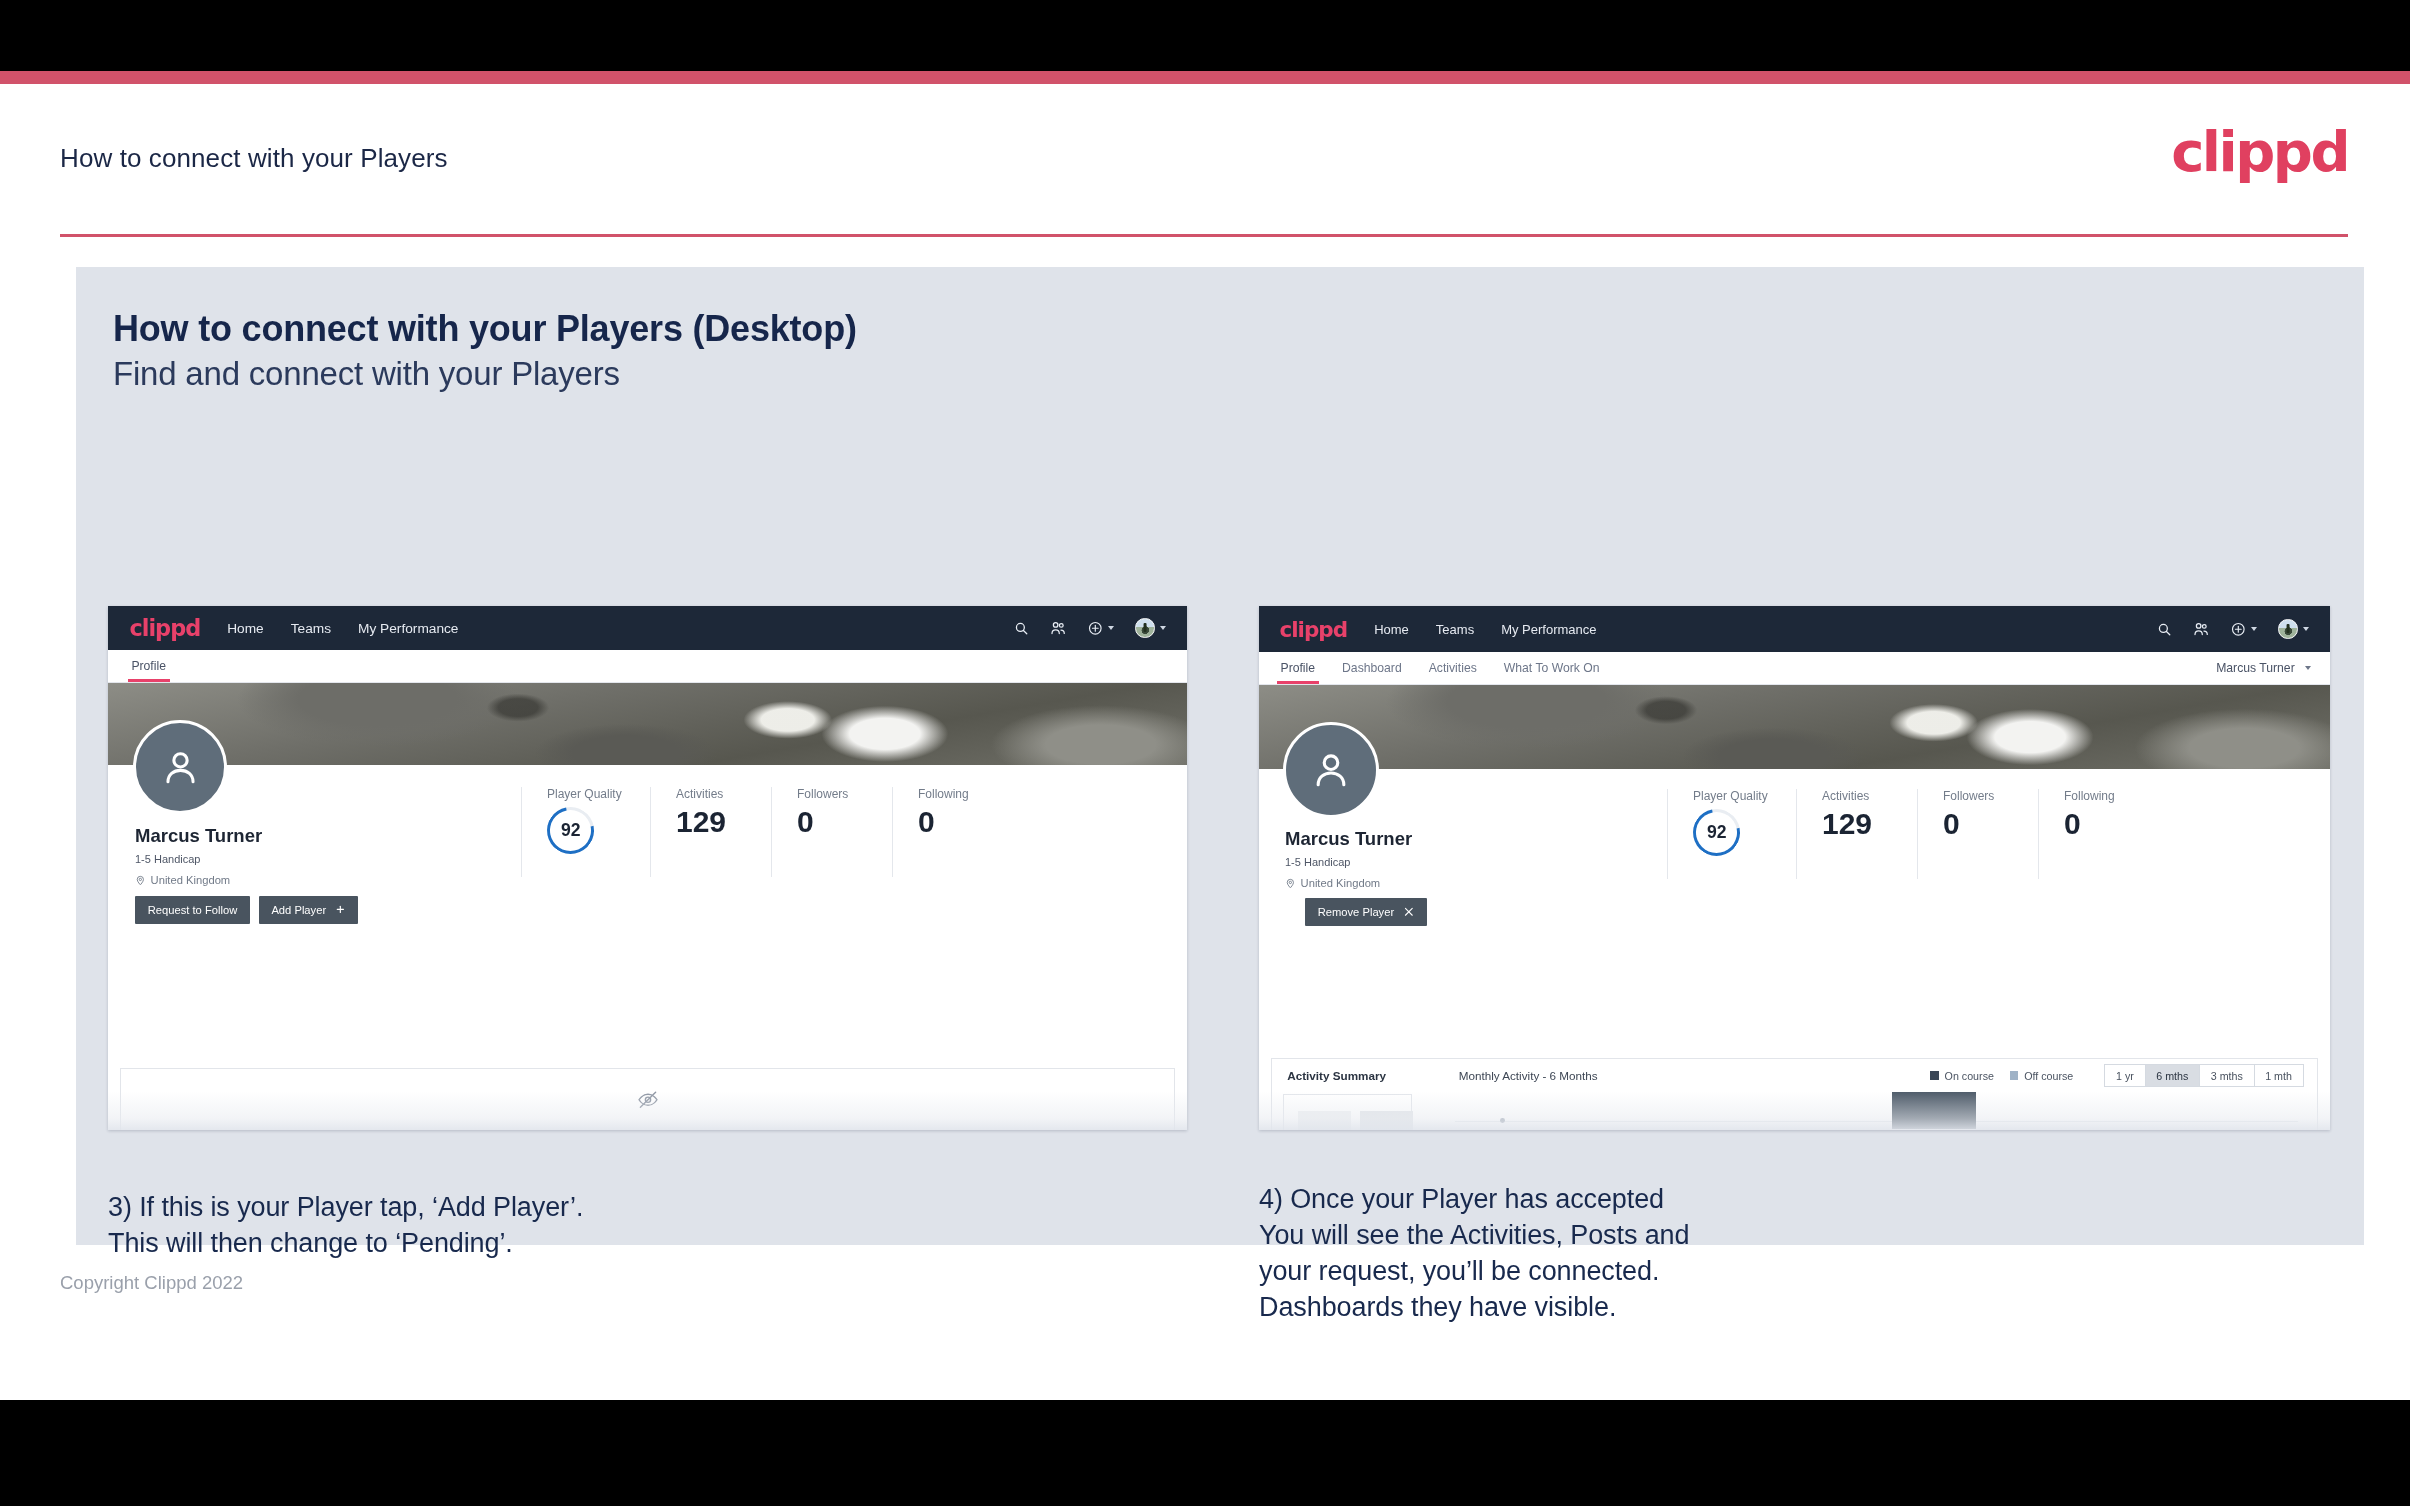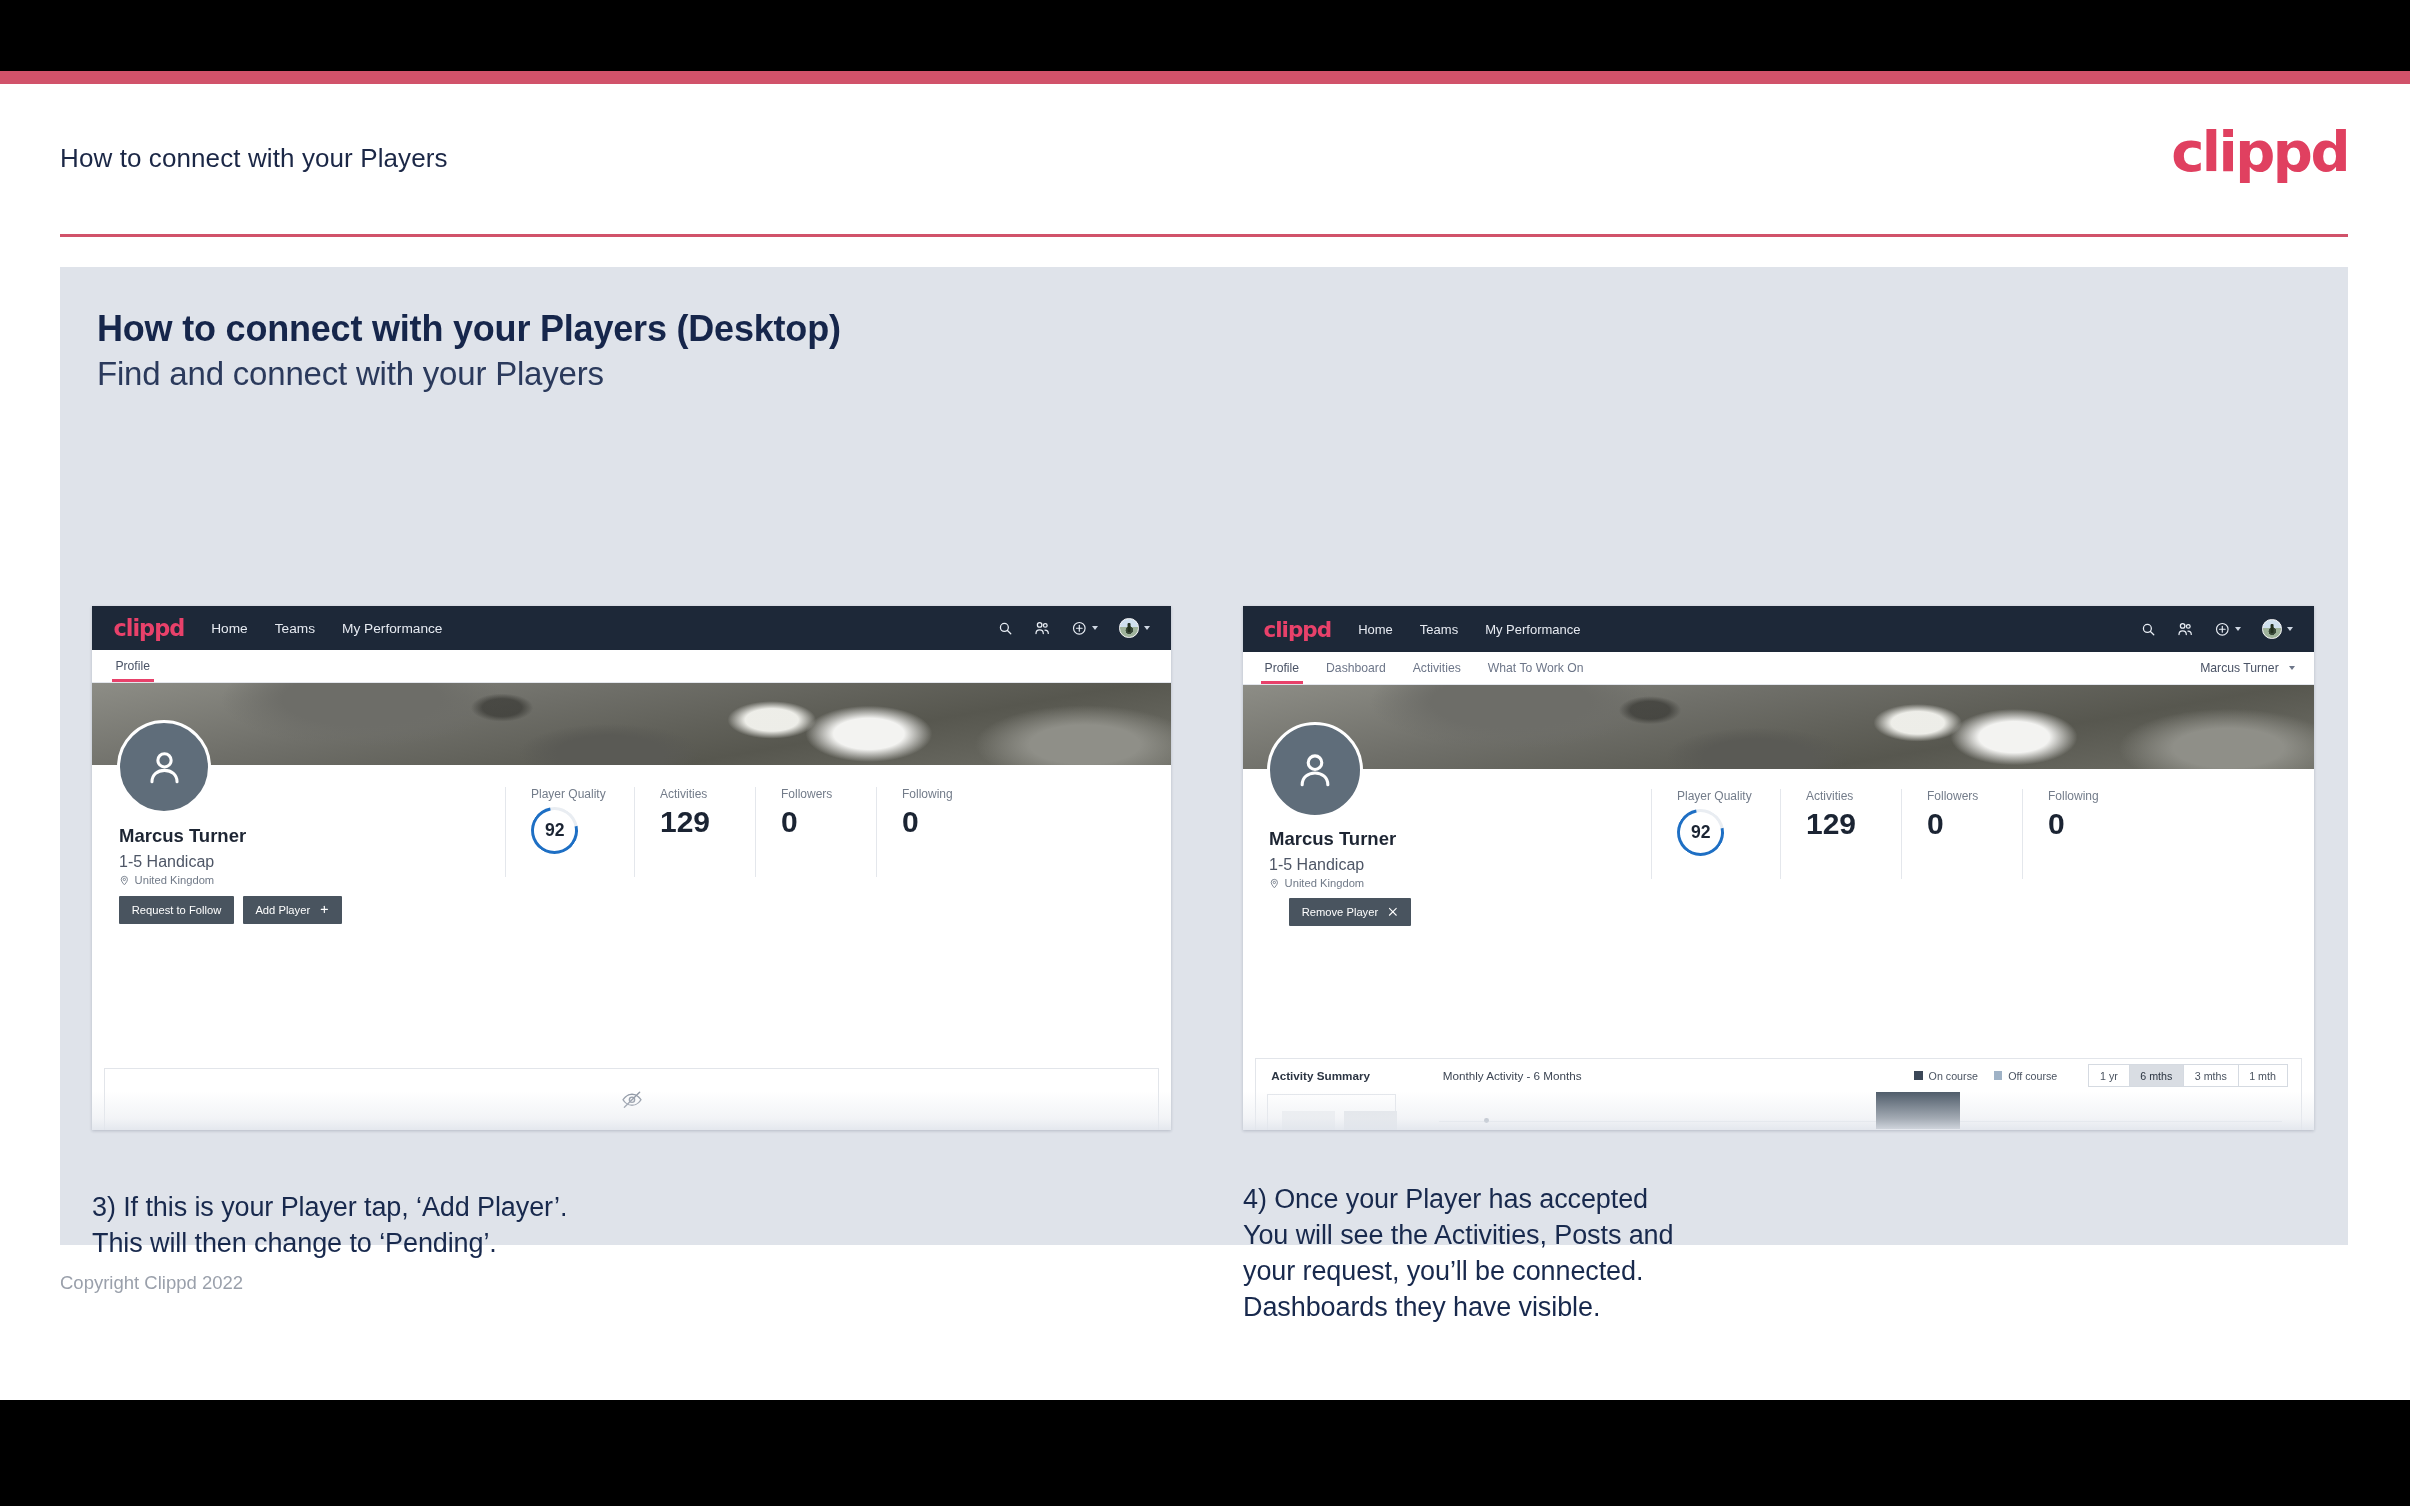--- a/index.html
+++ b/index.html
@@ -29,21 +29,21 @@
     position:absolute; right:63px; top:35px;
     font-size:56px; font-weight:800; color:#e04060; letter-spacing:-2.5px;
     font-family:"DejaVu Sans", sans-serif;
   }
   .header-rule {
     position:absolute; left:60px; top:150px; width:2288px; height:2.9px; background:#d1526a;
   }
 
   
   .panel {
-    position:absolute; left:60px; top:183px; width:2288px; height:978px;
+    position:absolute; left:76px; top:183px; width:2288px; height:978px;
     background:#dfe3ea;
   }
 
   .panel-title {
     position:absolute; left:37px; top:41px;
     font-size:36px; font-weight:700; color:#16264b; letter-spacing:-0.2px;
   }
   .panel-subtitle {
     position:absolute; left:37px; top:88px;
     font-size:33px; font-weight:400; color:#2b3a5c; letter-spacing:-0.2px;
@@ -140,21 +140,21 @@
     background:#5f6d7a; border:3.9px solid #fff;
     display:flex; align-items:center; justify-content:center;
   }
   .shot-left .avatar-big { left:25px; top:-45px; }
   .shot-right .avatar-big { left:24.4px; top:-47px; width:96px; height:96px; }
 
   .pname { position:absolute; font-weight:700; color:#1d2533; }
   .shot-left .pname  { left:27px; top:60px; font-size:18.5px; }
   .shot-right .pname { left:26px; top:59px; font-size:18.5px; }
 
-  .phandicap { position:absolute; font-size:16px; color:#4e5666;text-align:right; }
+  .phandicap { position:absolute; font-size:11px; color:#4e5666;text-align:right; }
   .shot-left .phandicap  { left:27px; top:88px; }
   .shot-right .phandicap { left:26px; top:87px; }
 
   .ploc { position:absolute; font-size:11.2px; color:#717a88; display:flex; align-items:center; gap:4.9px; }
   .shot-left .ploc  { left:27px; top:109px; }
   .shot-right .ploc { left:26px; top:108px; }
 
   .btnrow { position:absolute; display:flex; gap:8.8px; }
   .shot-left .btnrow  { left:27px; top:131px; }
   .shot-right .btnrow { left:26px; top:129px;padding-left:20px; }

